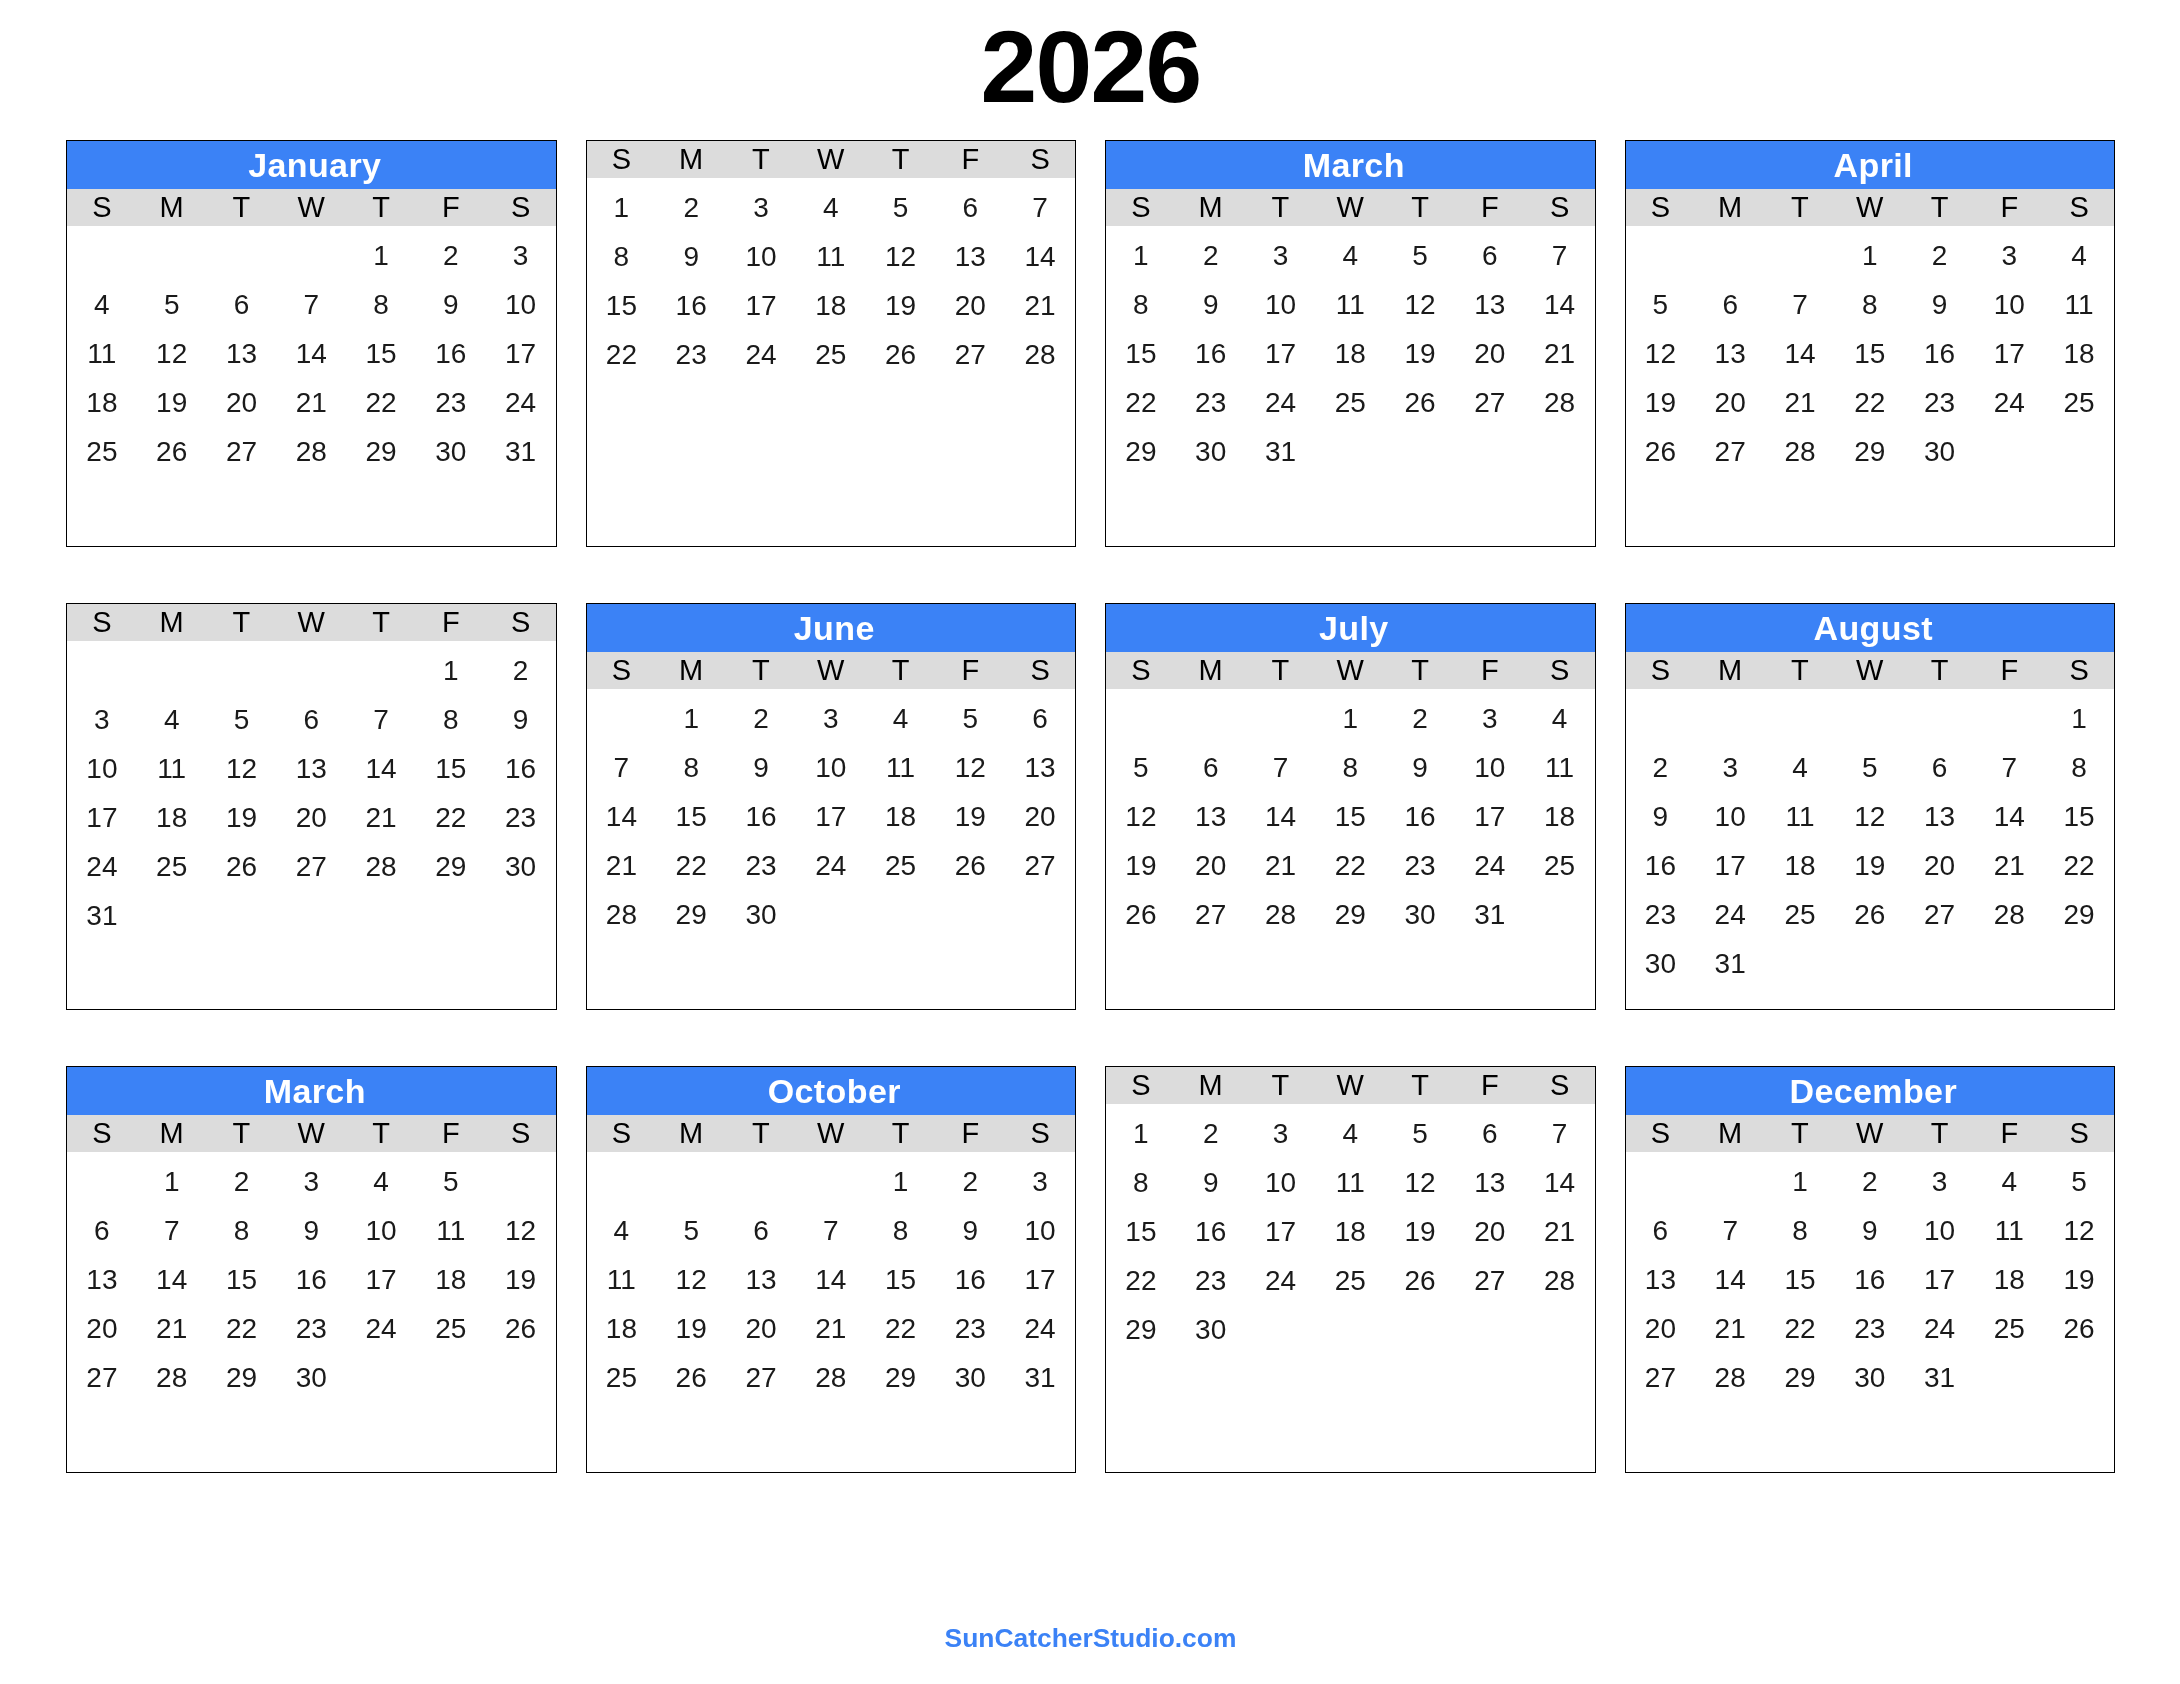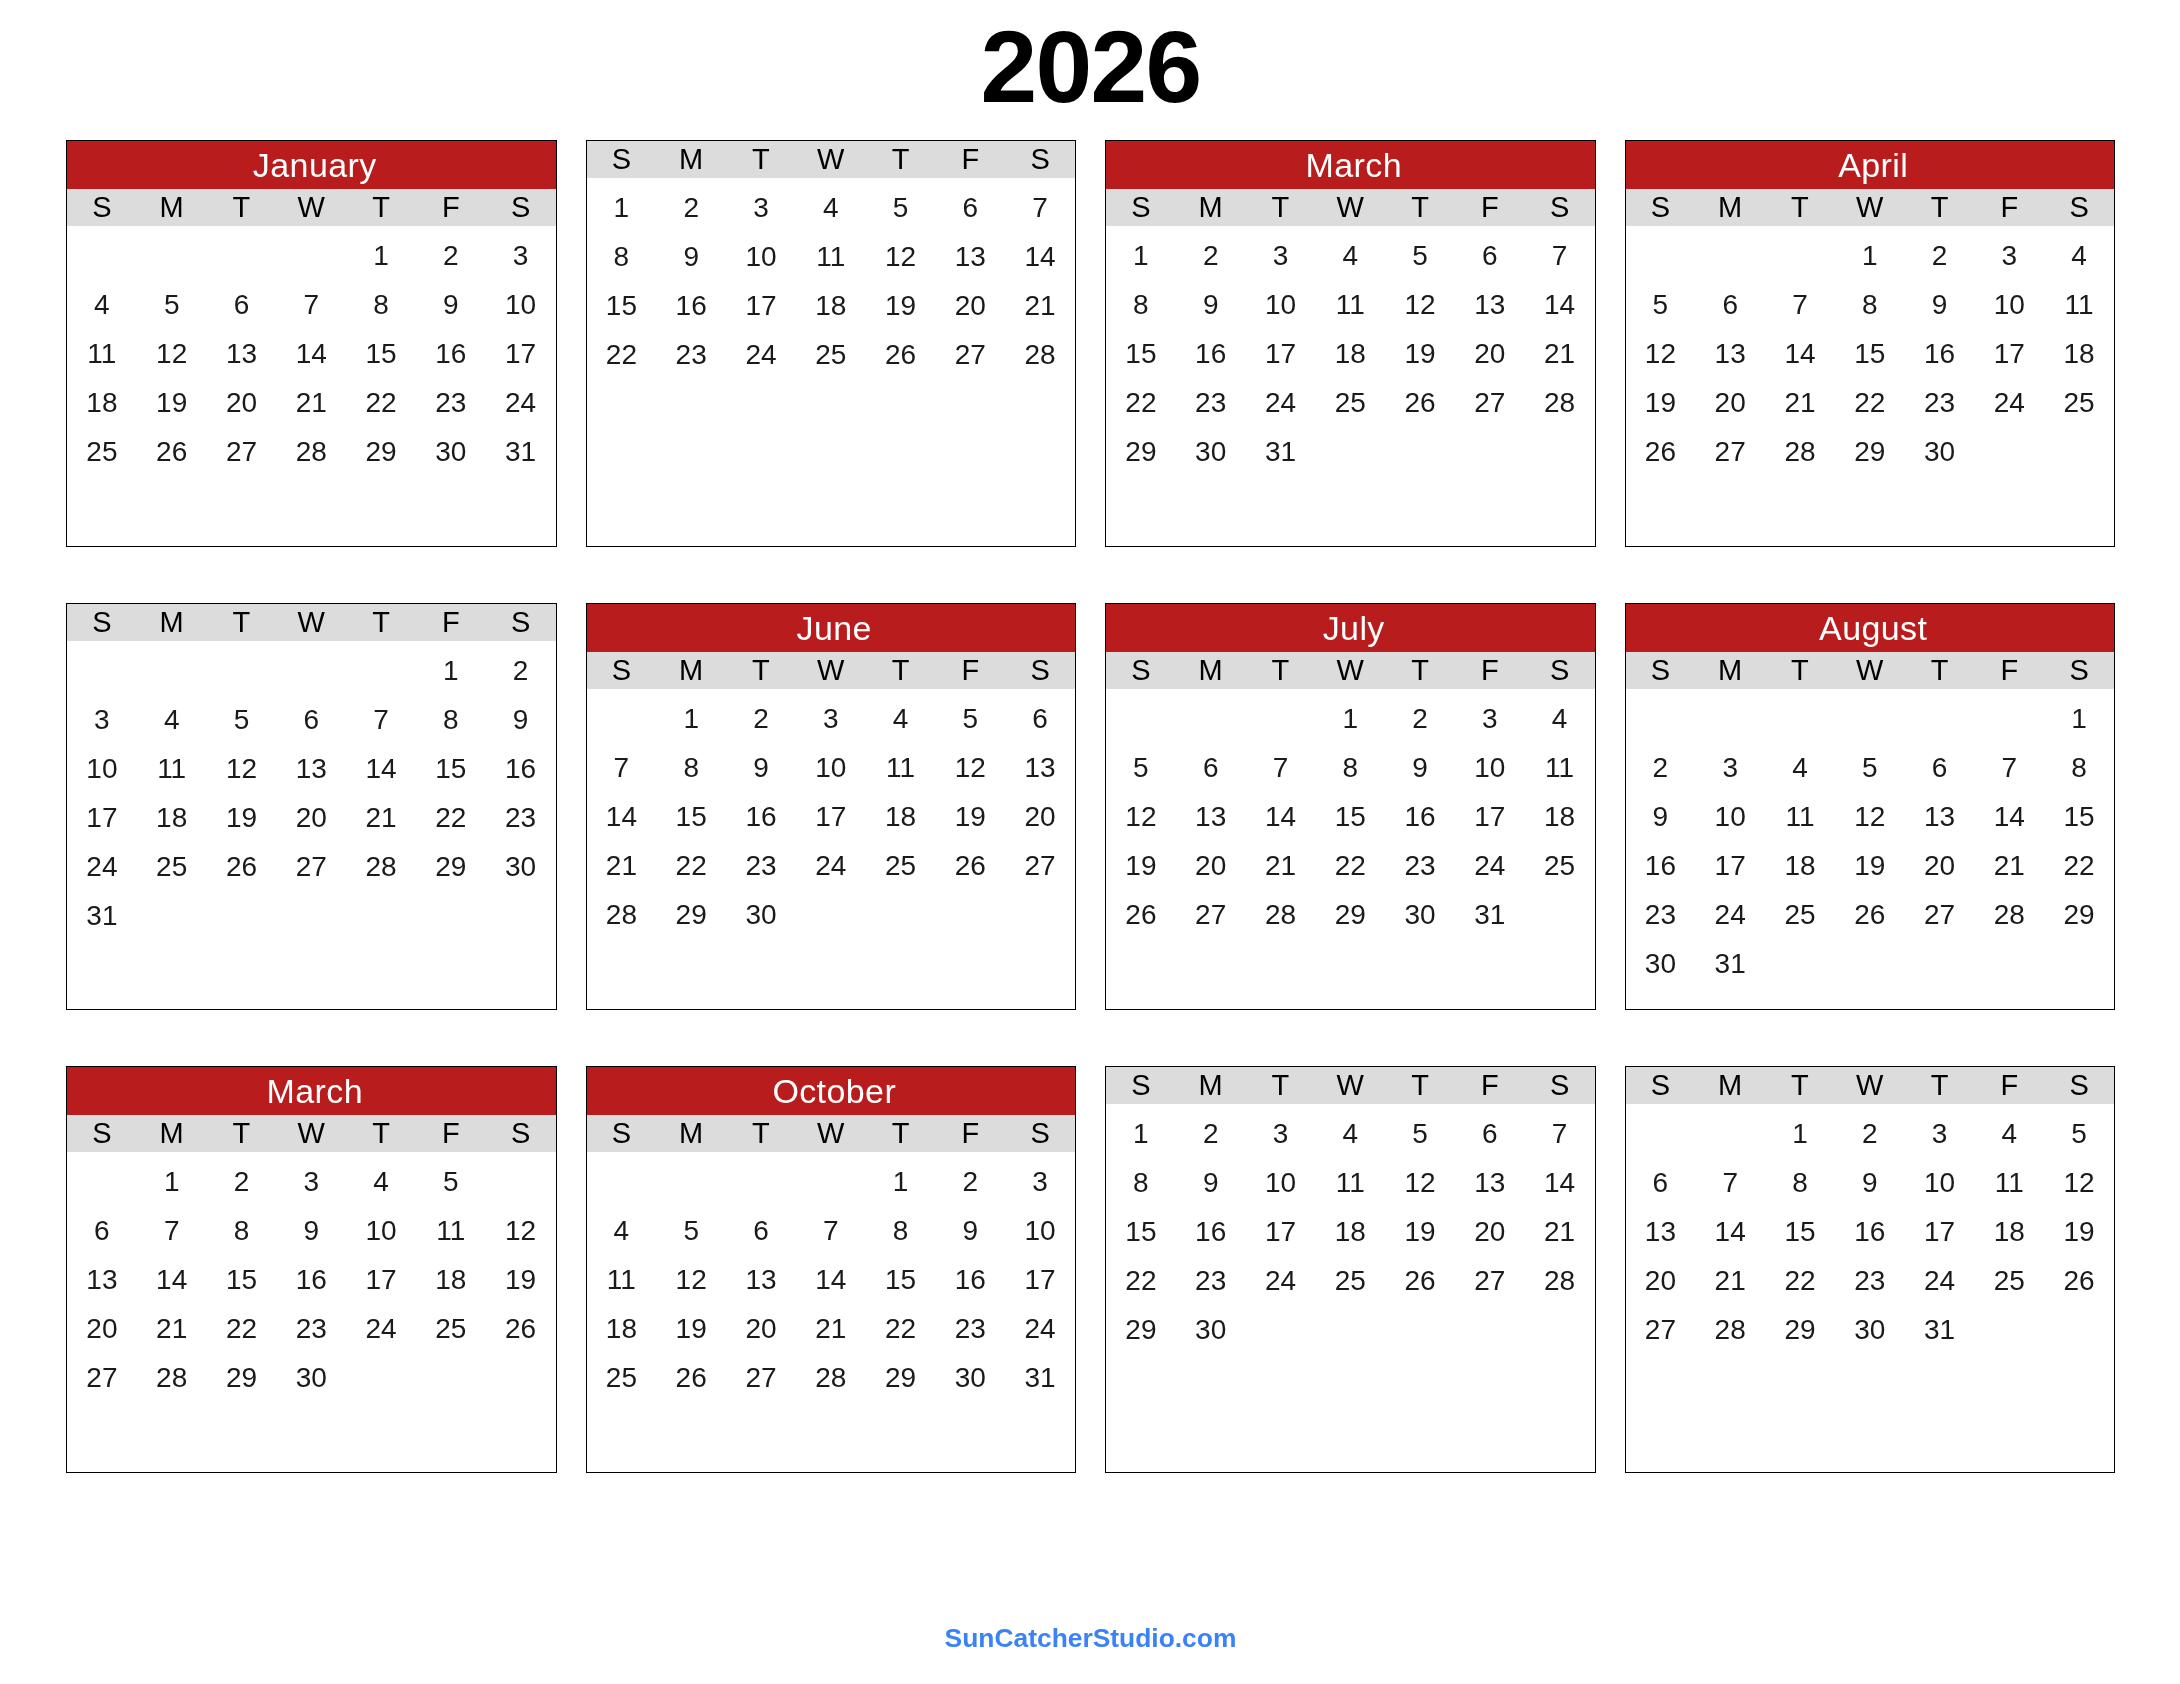--- a/index.html
+++ b/index.html
@@ -41,25 +41,25 @@
   }
   .month {
     border: 1.7px solid #000;
     background: #fff;
     box-sizing: border-box;
     display: flex;
     flex-direction: column;
     height: 407px;
   }
   .month-title {
-    background: #b91c1c;
+    background: #3b82f6;
     color: #fff;
     text-align: center;
     font-size: 34px;
-    font-weight: normal;
+    font-weight: bold;
     line-height: 48px;
     height: 48px;
     letter-spacing: 0.4px;
     padding-left: 7px;
   }
   .dow-row {
     display: grid;
     grid-template-columns: repeat(7, 1fr);
     background: #dcdcdc;
     height: 37px;
@@ -644,20 +644,21 @@
           <div class="day">29</div>
           <div class="day">30</div>
           <div class="day empty"></div>
           <div class="day empty"></div>
           <div class="day empty"></div>
           <div class="day empty"></div>
           <div class="day empty"></div>
         </div>
       </div>
       <div class="month">
+        <div class="month-title">December</div>
         <div class="dow-row">
           <div class="dow">S</div>
           <div class="dow">M</div>
           <div class="dow">T</div>
           <div class="dow">W</div>
           <div class="dow">T</div>
           <div class="dow">F</div>
           <div class="dow">S</div>
         </div>
         <div class="days">

